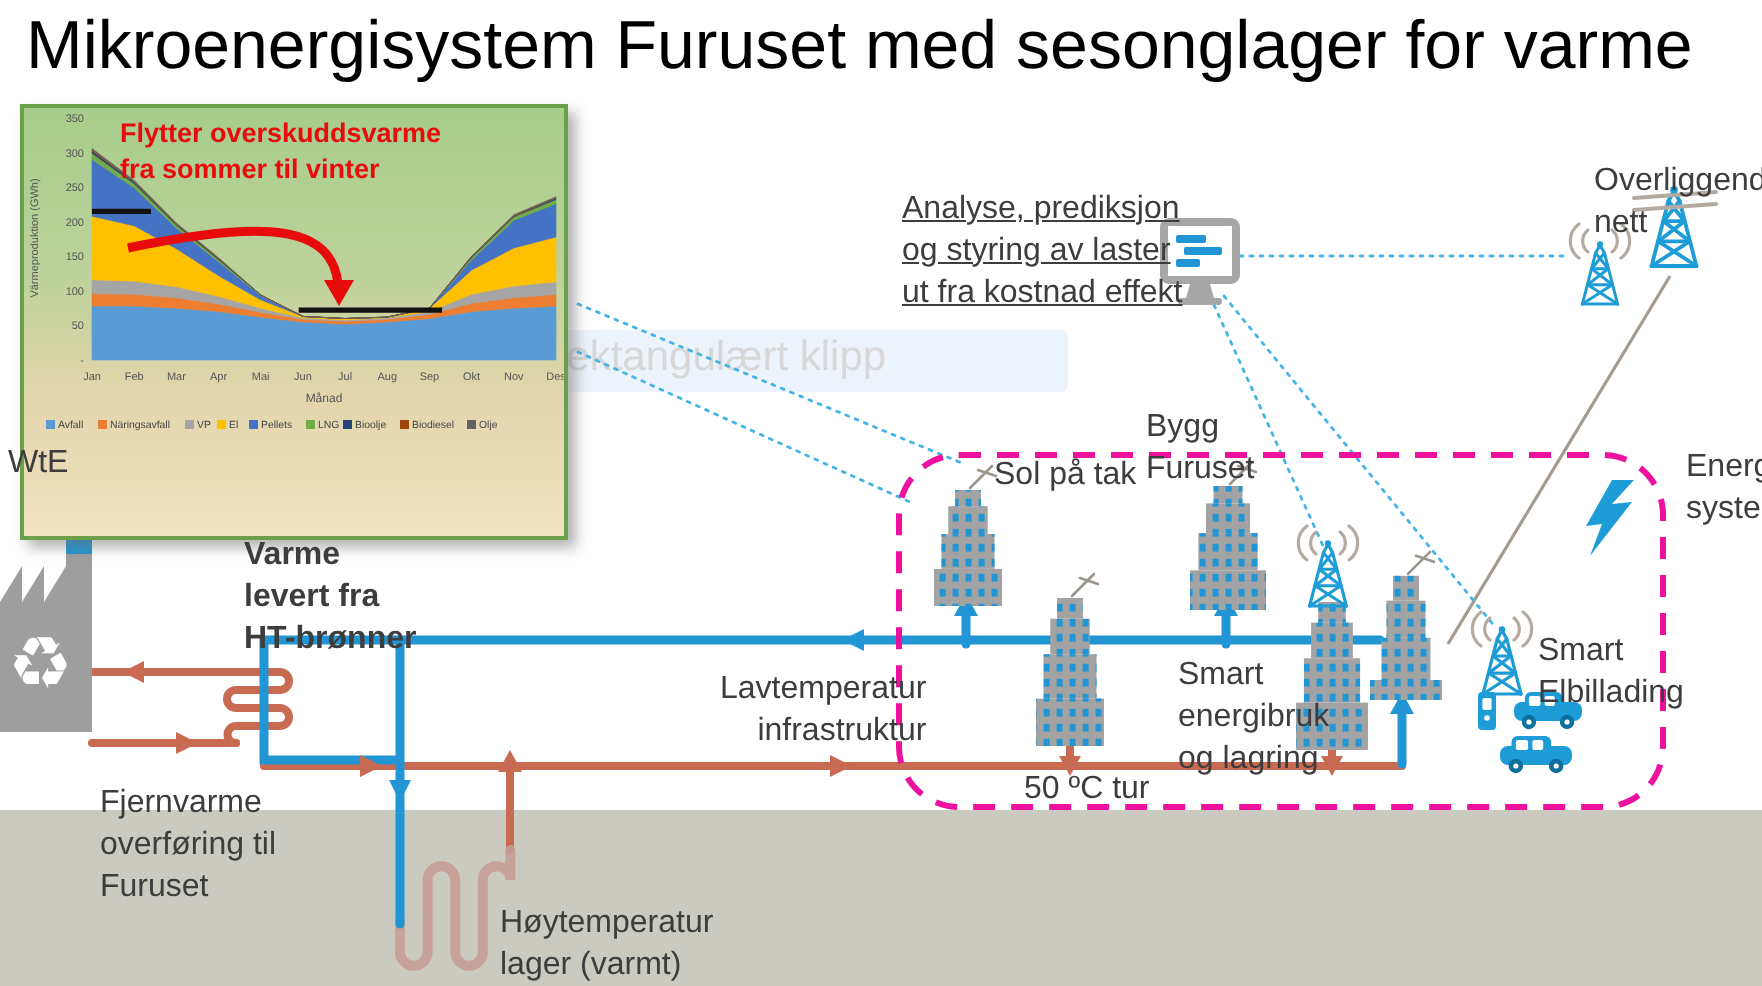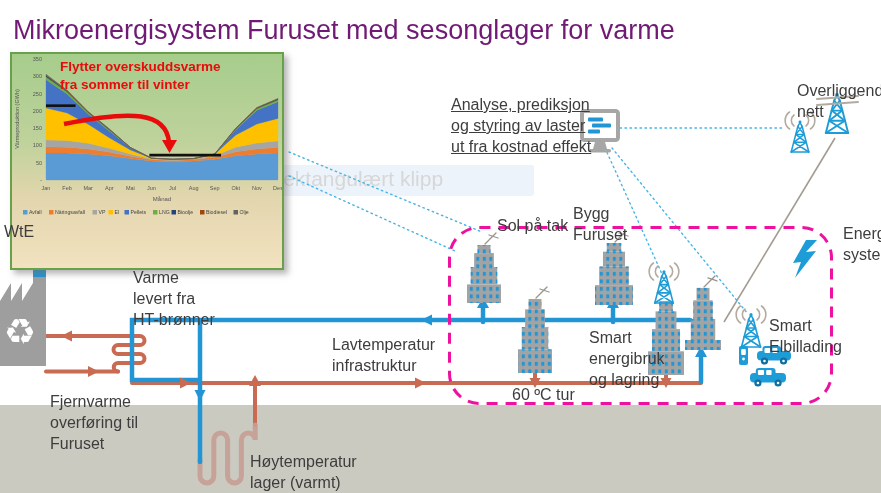--- a/index.html
+++ b/index.html
@@ -11,21 +11,21 @@
     --building-gray:#a3a3a3;
     --ground:#cbcac1;
     --dash-blue:#45b4e6;
     --annot-red:#e80b0b;
     --label-gray:#3d3d3d;
   }
   html,body{margin:0;padding:0;}
   body{width:881px;height:493px;position:relative;background:#ffffff;overflow:hidden;
        font-family:"Liberation Sans","DejaVu Sans",sans-serif;}
   .abs{position:absolute;}
-  #title{left:13px;top:4px;font-size:27px;color:#701a75;z-index:6;white-space:nowrap;margin-top:11px;}
+  #title{left:13px;top:4px;font-size:34px;color:#000000;z-index:6;white-space:nowrap;}
   #ground{left:0;top:405px;width:881px;height:88px;background:var(--ground);z-index:0;}
   #watermark-box{left:262px;top:165px;width:272px;height:31px;background:#edf3fa;border-radius:3px;z-index:1;}
   #watermark-text{left:268px;top:167px;font-size:21px;color:#d7d7d7;z-index:1;white-space:nowrap;}
   #diagram{left:0;top:0;width:881px;height:493px;z-index:2;}
   #chart-panel{left:10px;top:52px;width:274px;height:218px;z-index:5;
      background:linear-gradient(180deg,#a6cd8c 0%,#bed29b 40%,#e3d6ae 68%,#f2e2c0 100%);
      border:2px solid #69a14b;box-shadow:4px 4px 6px rgba(110,110,110,.5);box-sizing:border-box;}
   #chart-svg{position:absolute;left:0;top:0;}
   #chart-annot-text{position:absolute;left:48px;top:4px;width:200px;font-size:13.5px;font-weight:bold;
      color:var(--annot-red);line-height:1.3;white-space:pre-line;z-index:2;}
@@ -293,32 +293,32 @@
     <g>
       <path d="M52,70 C120,56 154,58 157,88" fill="none" stroke="var(--annot-red)" stroke-width="4.5"></path>
       <polygon points="150,86 165,86 157.5,99" fill="var(--annot-red)"></polygon>
     </g>
   </svg>
   <div id="chart-annot-text">Flytter overskuddsvarme
 fra sommer til vinter</div>
 </div>
 
 <div class="abs lbl" style="left:4px;top:222px;">WtE</div>
-<div class="abs lbl" style="left:133px;top:268px;">Varme
+<div class="abs lbl" style="left:122px;top:268px;font-weight:bold;">Varme
 levert fra
 HT-brønner</div>
 <div class="abs lbl" style="left:50px;top:392px;">Fjernvarme
 overføring til
 Furuset</div>
-<div class="abs lbl" style="left:332px;top:335px;">Lavtemperatur
+<div class="abs lbl" style="left:360px;top:335px;text-align:right;">Lavtemperatur
 infrastruktur</div>
 <div class="abs lbl" style="left:250px;top:452px;">Høytemperatur
 lager (varmt)</div>
-<div class="abs lbl" style="left:512px;top:385px;">60 ºC tur</div>
-<div class="abs lbl" style="left:497px;top:216px;">Sol på tak</div>
+<div class="abs lbl" style="left:512px;top:385px;">50 ºC tur</div>
+<div class="abs lbl" style="left:497px;top:228px;">Sol på tak</div>
 <div class="abs lbl" style="left:589px;top:328px;">Smart
 energibruk
 og lagring</div>
 <div class="abs lbl" style="left:769px;top:316px;">Smart
 Elbillading</div>
 <div class="abs lbl" style="left:573px;top:204px;">Bygg
 Furuset</div>
 <div class="abs lbl" style="left:451px;top:95px;text-decoration:underline;">Analyse, prediksjon
 og styring av laster
 ut fra kostnad effekt</div>

